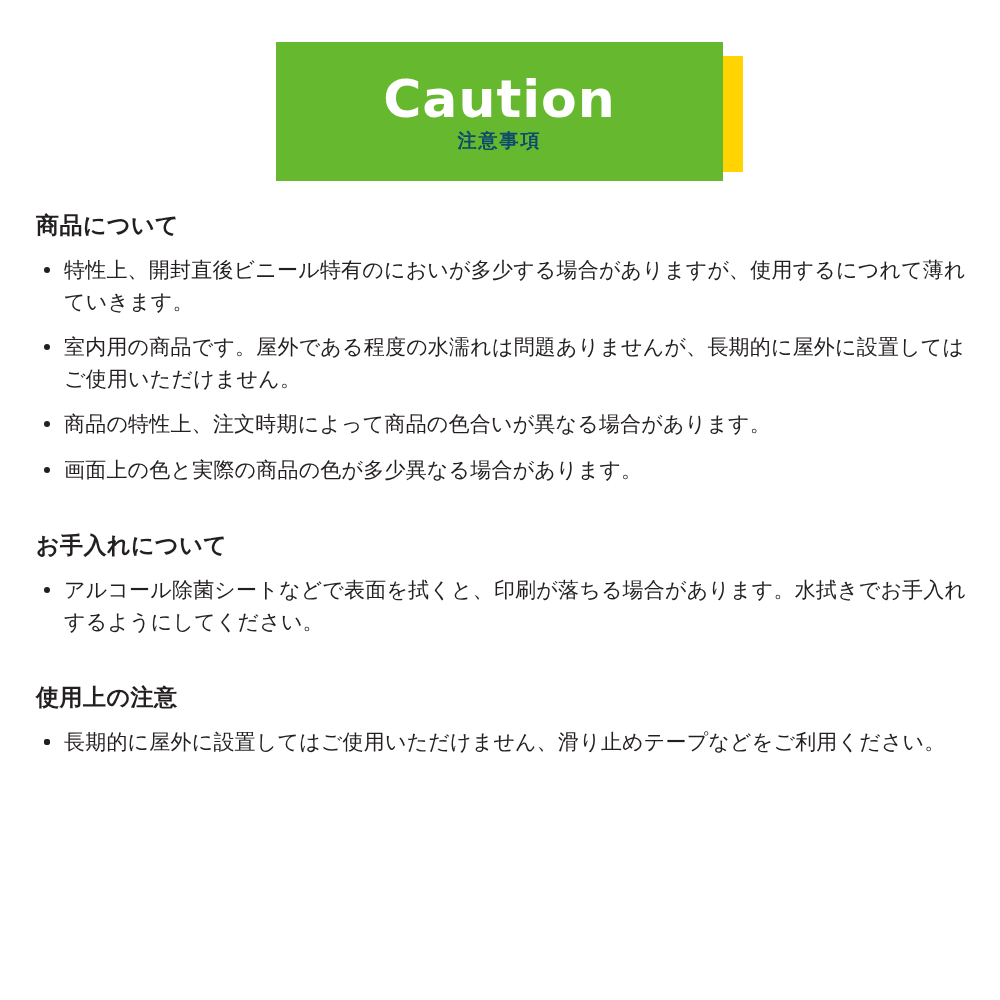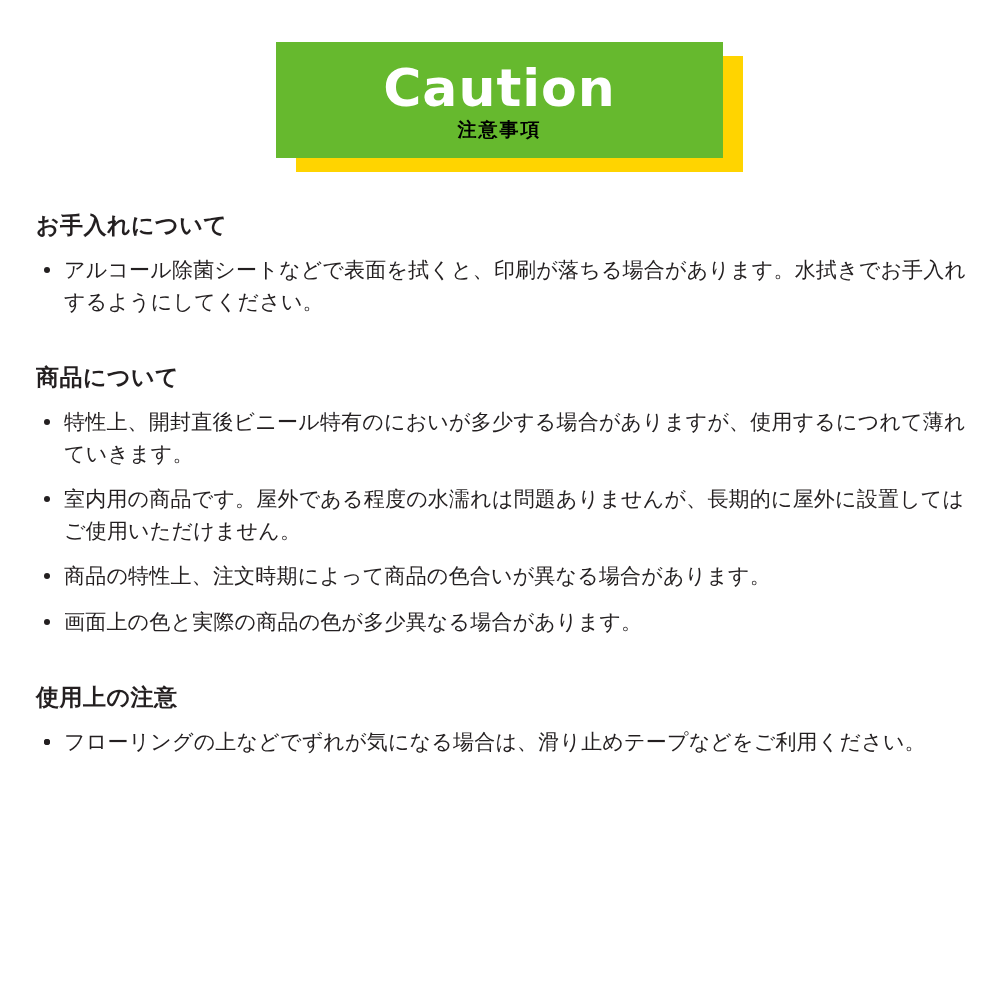--- a/index.html
+++ b/index.html
@@ -34,37 +34,37 @@
     top: 56px;
     width: 447px;
     height: 116px;
     background: #ffd400;
   }
   .banner-green {
     position: absolute;
     left: 276px;
     top: 42px;
     width: 447px;
-    height: 116px;
+    height: 139px;
     background: #66b92e;
     display: flex;
     flex-direction: column;
     align-items: center;
     justify-content: center;
   }
   .banner-title {
     color: #ffffff;
     font-size: 52px;
     font-weight: bold;
     line-height: 1;
     letter-spacing: 1px;
     margin: 0 0 6px 0;
   }
   .banner-sub {
-    color: #000000;
+    color: #0c4a6e;
     font-size: 19px;
     font-weight: bold;
     line-height: 1;
     letter-spacing: 2px;
     margin: 0;
   }
 
   
   .content {
     padding: 20px 30px 0 36px;
@@ -121,30 +121,20 @@
     <div class="banner-shadow"></div>
     <div class="banner-green">
       <div class="banner-title">Caution</div>
       <div class="banner-sub">注意事項</div>
     </div>
   </div>
 
   <div class="content">
 
     <div class="section">
-      <h2 class="section-title">お手入れについて</h2>
-      <ul class="notes">
-        <li>
-          <span class="bullet"></span>
-          <span>アルコール除菌シートなどで表面を拭くと、印刷が落ちる場合があります。水拭きでお手入れするようにしてください。</span>
-        </li>
-      </ul>
-    </div>
-
-    <div class="section">
       <h2 class="section-title">商品について</h2>
       <ul class="notes">
         <li>
           <span class="bullet"></span>
           <span>特性上、開封直後ビニール特有のにおいが多少する場合がありますが、使用するにつれて薄れていきます。</span>
         </li>
         <li>
           <span class="bullet"></span>
           <span>室内用の商品です。屋外である程度の水濡れは問題ありませんが、長期的に屋外に設置してはご使用いただけません。</span>
         </li>
@@ -153,26 +143,36 @@
           <span>商品の特性上、注文時期によって商品の色合いが異なる場合があります。</span>
         </li>
         <li>
           <span class="bullet"></span>
           <span>画面上の色と実際の商品の色が多少異なる場合があります。</span>
         </li>
       </ul>
     </div>
 
     <div class="section">
+      <h2 class="section-title">お手入れについて</h2>
+      <ul class="notes">
+        <li>
+          <span class="bullet"></span>
+          <span>アルコール除菌シートなどで表面を拭くと、印刷が落ちる場合があります。水拭きでお手入れするようにしてください。</span>
+        </li>
+      </ul>
+    </div>
+
+    <div class="section">
       <h2 class="section-title">使用上の注意</h2>
       <ul class="notes">
         <li>
           <span class="bullet"></span>
         </li>
         <li>
           <span class="bullet"></span>
-          <span>フローリングの上などでずれが気になる場合は、滑り止めテープなどをご利用ください。</span>
+          <span>長期的に屋外に設置してはご使用いただけません、滑り止めテープなどをご利用ください。</span>
         </li>
       </ul>
     </div>
 
   </div>
 </div>
 
 </body></html>

